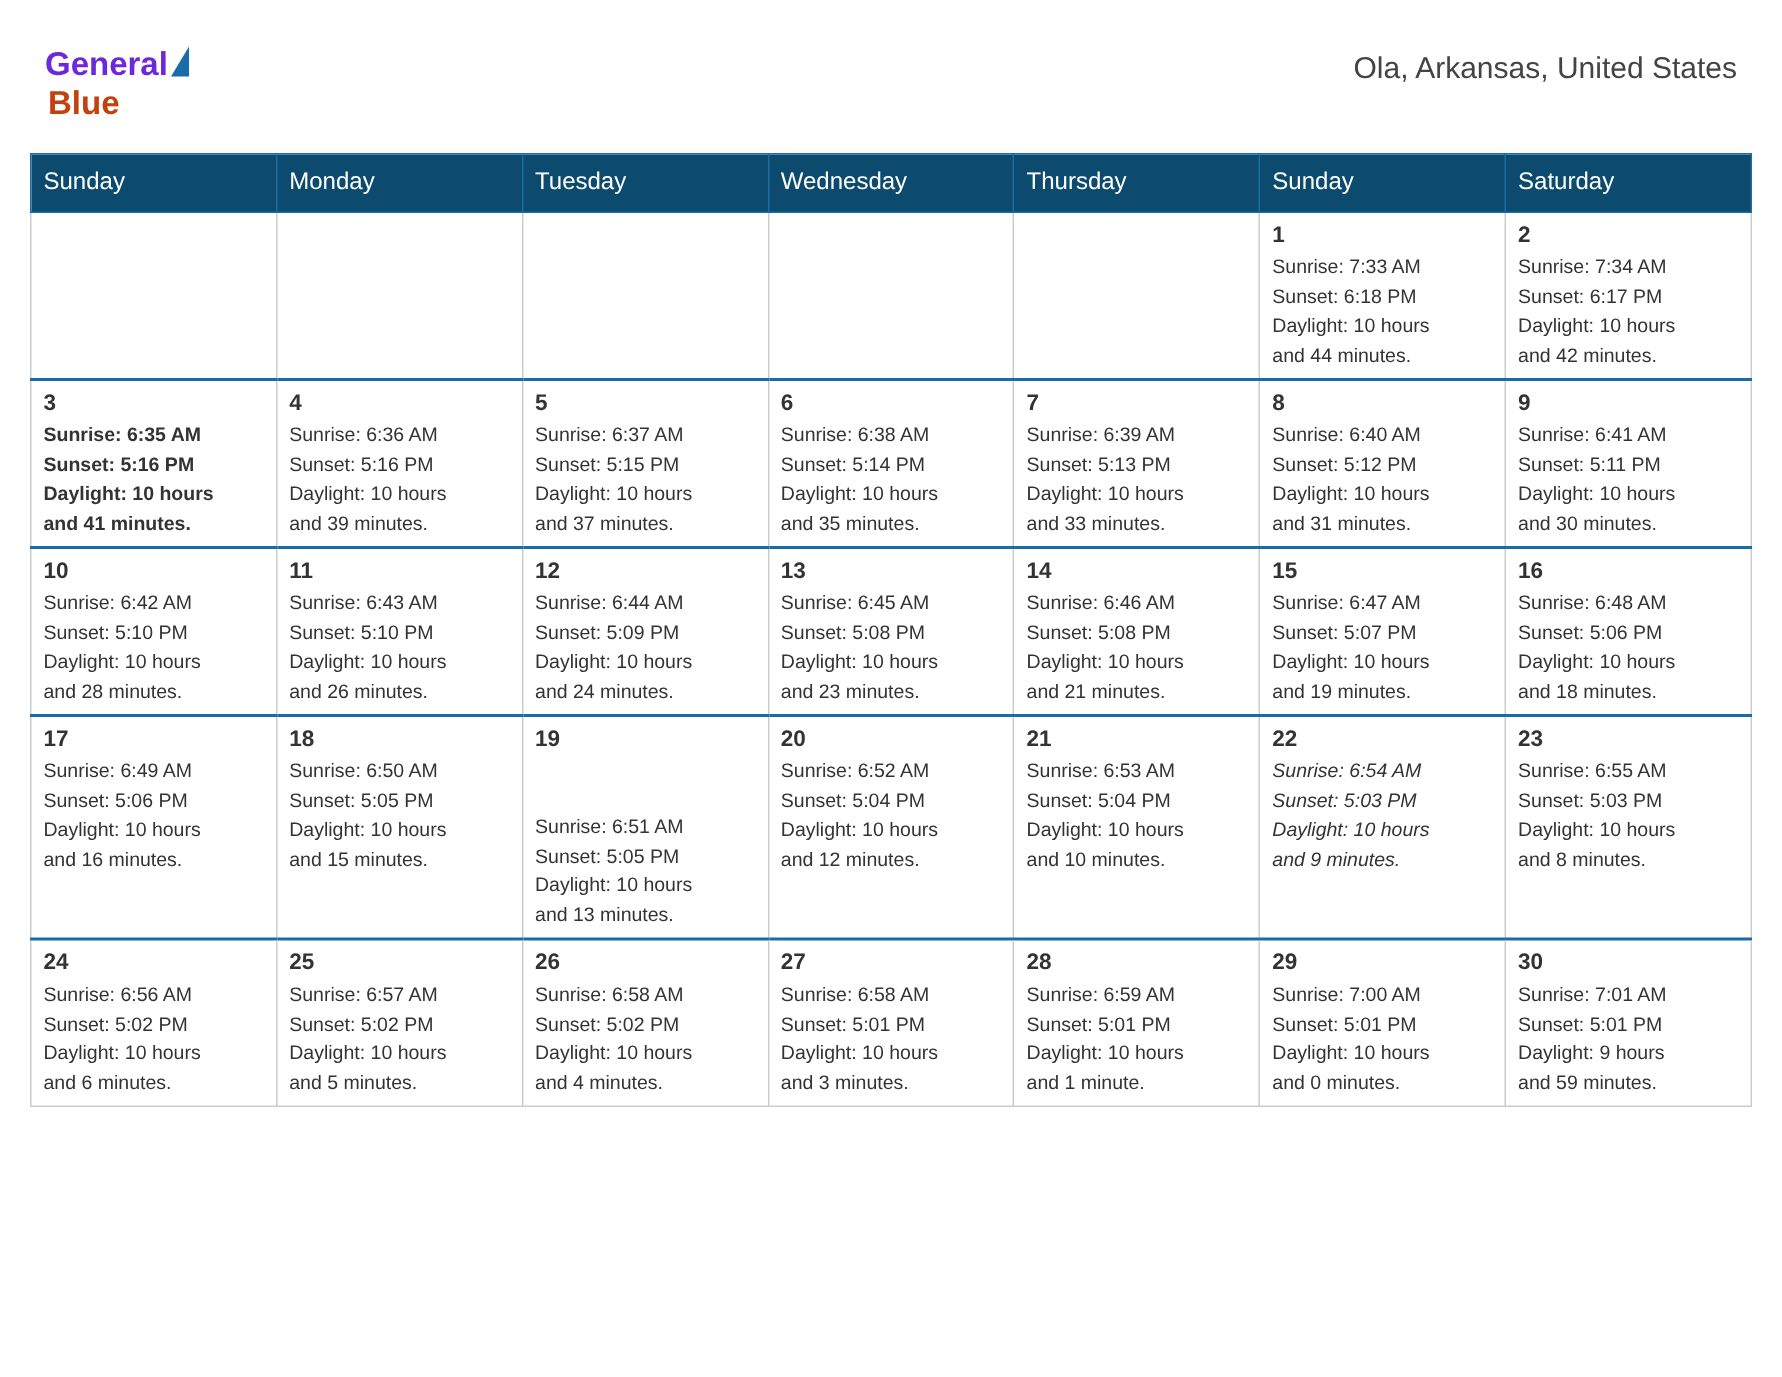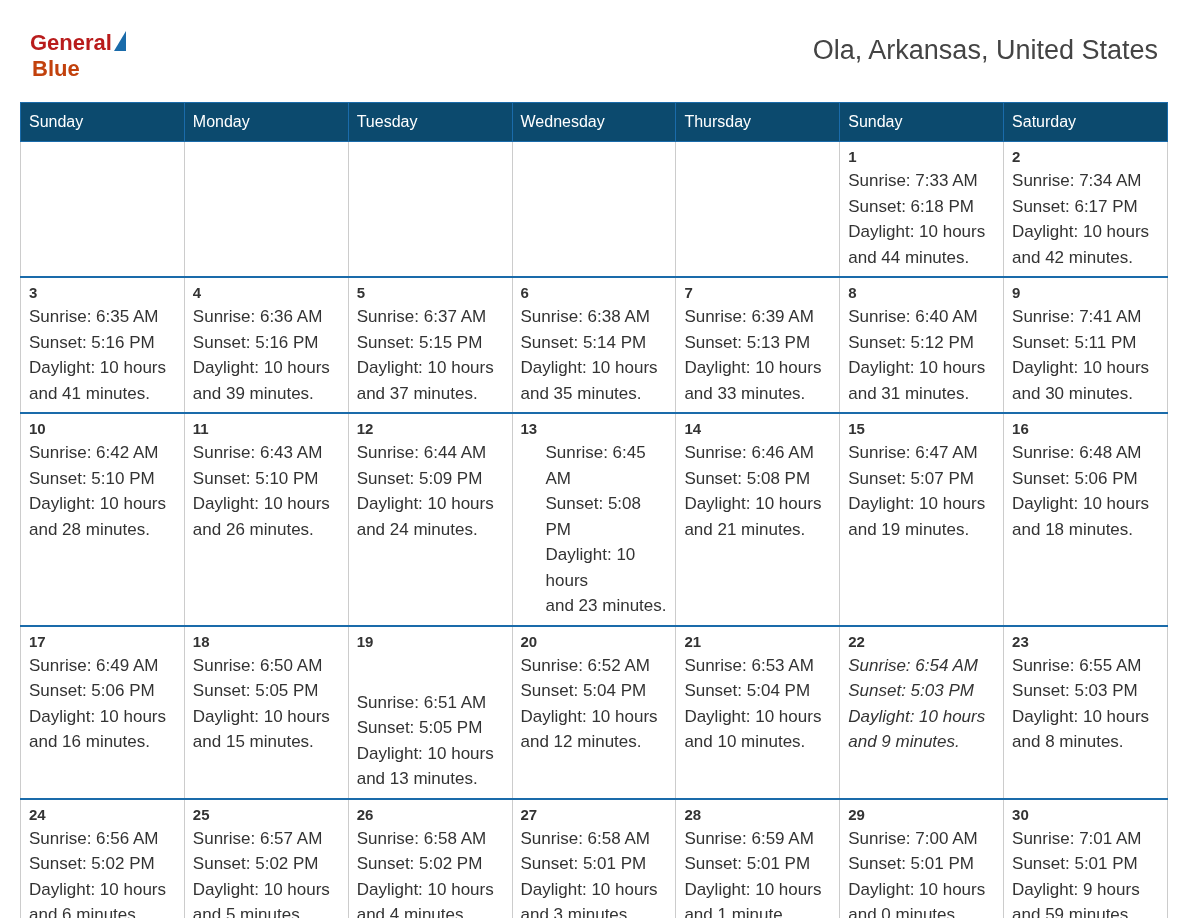--- a/index.html
+++ b/index.html
@@ -22,21 +22,21 @@
       flex-direction: column;
       align-items: flex-start;
     }
     .logo-top {
       display: flex;
       align-items: center;
     }
     .logo-general {
       font-size: 22px;
       font-weight: bold;
-      color: #b91c1c;
+      color: #6d28d9;
     }
     .logo-triangle {
       width: 0;
       height: 0;
       border-left: 12px solid transparent;
       border-bottom: 20px solid #1a6baa;
       margin-left: 2px;
       margin-top: -4px;
     }
     .logo-blue {
@@ -47,21 +47,21 @@
     }
     .title-section {
       text-align: right;
     }
     .page-title {
       font-size: 48px;
       font-weight: normal;
       color: #222;
     }
     .subtitle {
-      font-size: 27px;
+      font-size: 20px;
       color: #444;
       margin-top: 5px;
     }
     .calendar {
       width: 100%;
       border-collapse: collapse;
       border: 1px solid #999;
     }
     .calendar th {
       background-color: #0c4a6e;
@@ -83,21 +83,21 @@
       background: #fff;
     }
     .day-number {
       font-size: 15px;
       font-weight: bold;
       color: #333;
       display: block;
       margin-bottom: 3px;
     }
     .day-info {
-      font-size: 17px;
+      font-size: 13px;
       line-height: 1.5;
       color: #333;
     }
     .empty-cell {
       background: #f9f9f9;
     }
     tr:not(:last-child) td {
       border-bottom: 2px solid #1a6baa;
     }
   </style>
@@ -147,21 +147,21 @@
           <span class="day-number">2</span>
           <div class="day-info" style="white-space: pre-line;">Sunrise: 7:34 AM
 Sunset: 6:17 PM
 Daylight: 10 hours
 and 42 minutes.</div>
         </td>
       </tr>
       <tr>
         <td>
           <span class="day-number">3</span>
-          <div class="day-info" style="white-space: pre-line;">Sunrise: 6:35 AM
+          <div class="day-info" style="white-space: pre-line; font-weight: bold;">Sunrise: 6:35 AM
 Sunset: 5:16 PM
 Daylight: 10 hours
 and 41 minutes.</div>
         </td>
         <td>
           <span class="day-number">4</span>
           <div class="day-info" style="white-space: pre-line;">Sunrise: 6:36 AM
 Sunset: 5:16 PM
 Daylight: 10 hours
 and 39 minutes.</div>
@@ -189,21 +189,21 @@
         </td>
         <td>
           <span class="day-number">8</span>
           <div class="day-info" style="white-space: pre-line;">Sunrise: 6:40 AM
 Sunset: 5:12 PM
 Daylight: 10 hours
 and 31 minutes.</div>
         </td>
         <td>
           <span class="day-number">9</span>
-          <div class="day-info" style="white-space: pre-line;">Sunrise: 7:41 AM
+          <div class="day-info" style="white-space: pre-line;">Sunrise: 6:41 AM
 Sunset: 5:11 PM
 Daylight: 10 hours
 and 30 minutes.</div>
         </td>
       </tr>
       <tr>
         <td>
           <span class="day-number">10</span>
           <div class="day-info" style="white-space: pre-line;">Sunrise: 6:42 AM
 Sunset: 5:10 PM
@@ -219,21 +219,21 @@
         </td>
         <td>
           <span class="day-number">12</span>
           <div class="day-info" style="white-space: pre-line;">Sunrise: 6:44 AM
 Sunset: 5:09 PM
 Daylight: 10 hours
 and 24 minutes.</div>
         </td>
         <td>
           <span class="day-number">13</span>
-          <div class="day-info" style="white-space: pre-line; margin-left: 25px;">Sunrise: 6:45 AM
+          <div class="day-info" style="white-space: pre-line;">Sunrise: 6:45 AM
 Sunset: 5:08 PM
 Daylight: 10 hours
 and 23 minutes.</div>
         </td>
         <td>
           <span class="day-number">14</span>
           <div class="day-info" style="white-space: pre-line;">Sunrise: 6:46 AM
 Sunset: 5:08 PM
 Daylight: 10 hours
 and 21 minutes.</div>

